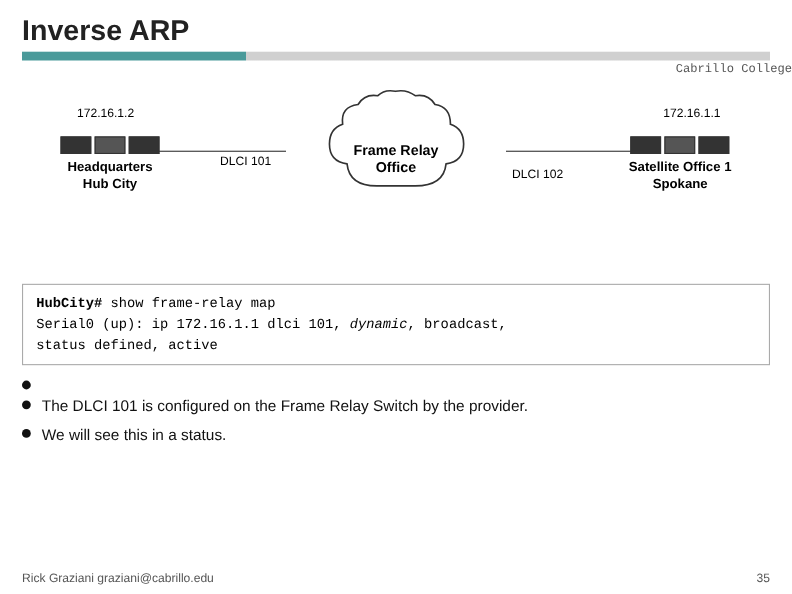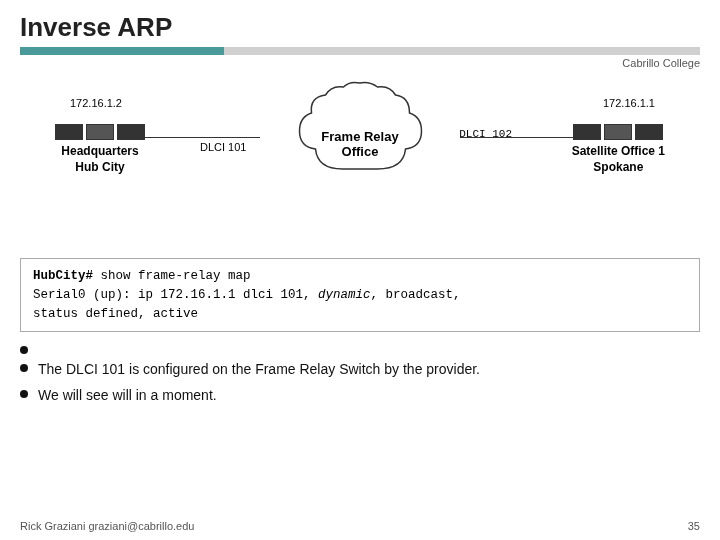--- a/index.html
+++ b/index.html
@@ -29,22 +29,22 @@
     .top-bar {
       height: 8px;
       background: linear-gradient(to right, #4a9a9a 0%, #4a9a9a 30%, #d0d0d0 30%, #d0d0d0 100%);
       margin: 0 20px;
     }
 
     .college-name {
       font-size: 11px;
       color: #555;
       text-align: right;
-      padding-right: 20px;
       margin-top: 2px;
+      font-family: Liberation Mono, monospace;
     }
 
     
     .diagram-area {
       position: relative;
       height: 185px;
       margin: 0 20px;
     }
     .cloud-label {
       position: absolute;
@@ -120,24 +120,23 @@
     .dlci-hq {
       position: absolute;
       left: 180px;
       top: 72px;
       font-size: 11px;
       color: #000;
     }
     .dlci-sat {
       position: absolute;
       right: 188px;
-      top: 59px;
-      font-size: 11px;
-      color: #000;
-      font-family: Liberation Mono, monospace;
+      top: 84px;
+      font-size: 11px;
+      color: #000;
     }
 
     
     .line-hq {
       position: absolute;
       left: 115px;
       top: 68px;
       width: 125px;
       height: 1px;
       background: #333;
@@ -280,20 +279,20 @@
 <div class="bullets">
   <div class="bullet-item">
     <div class="bullet-dot"></div>
   </div>
   <div class="bullet-item">
     <div class="bullet-dot"></div>
     <div class="bullet-text">The DLCI 101 is configured on the Frame Relay Switch by the provider.</div>
   </div>
   <div class="bullet-item">
     <div class="bullet-dot"></div>
-    <div class="bullet-text">We will see will in a moment.</div>
+    <div class="bullet-text">We will see this in a status.</div>
   </div>
 </div>
 
 <div class="footer">
   <span>Rick Graziani  graziani@cabrillo.edu</span>
   <span>35</span>
 </div>
 
 </body></html>

